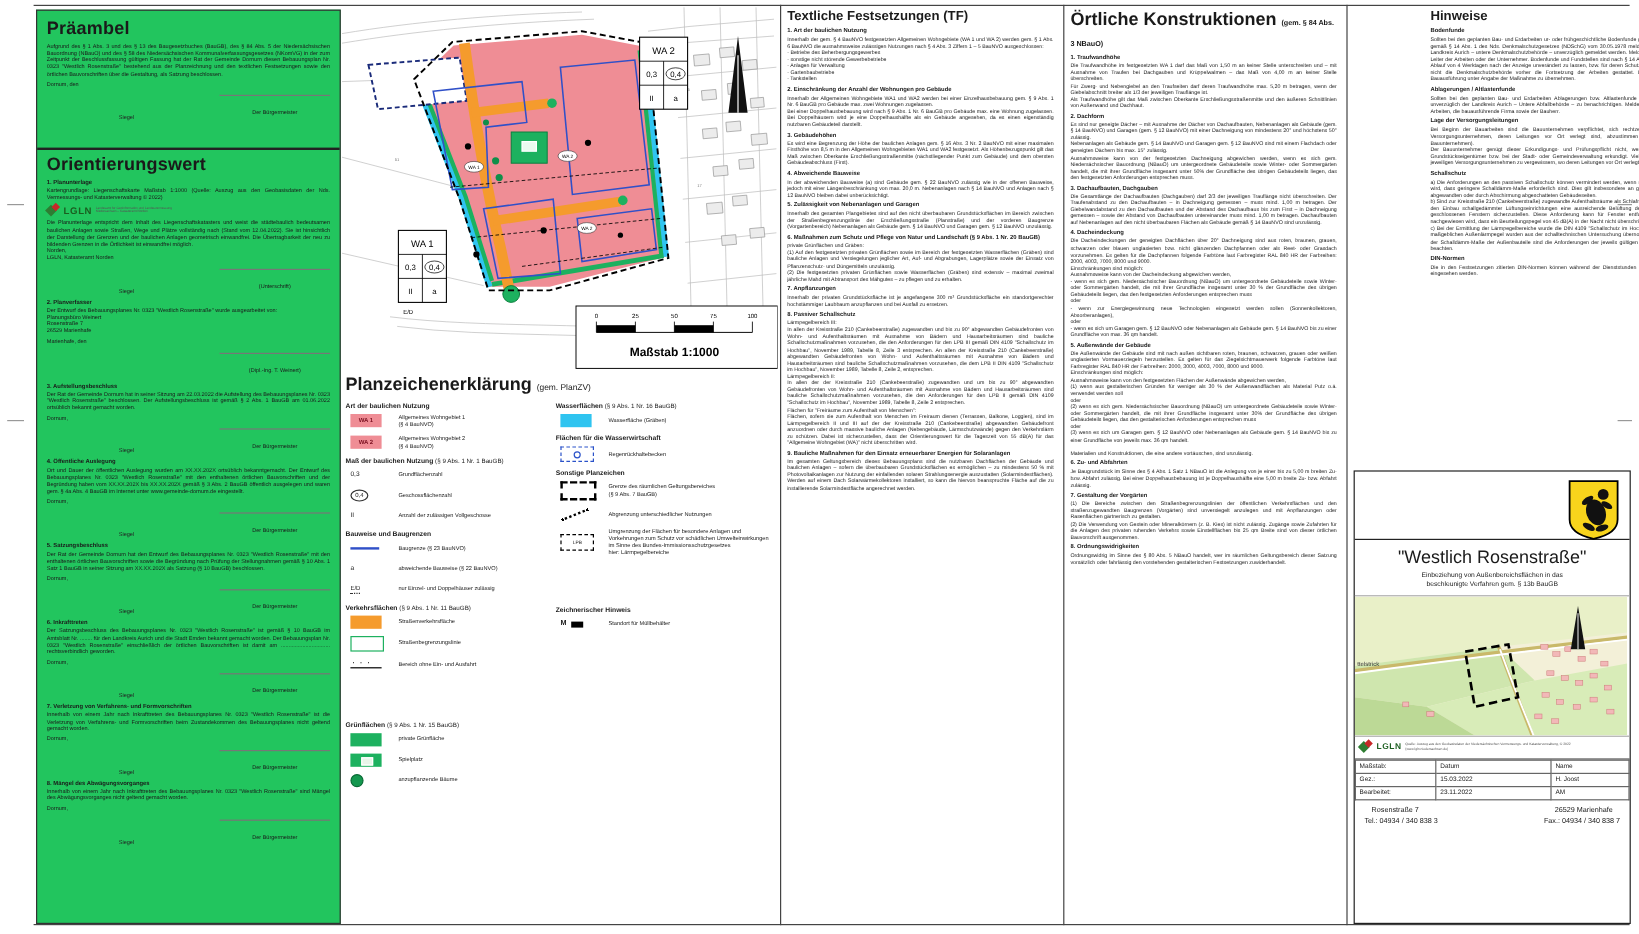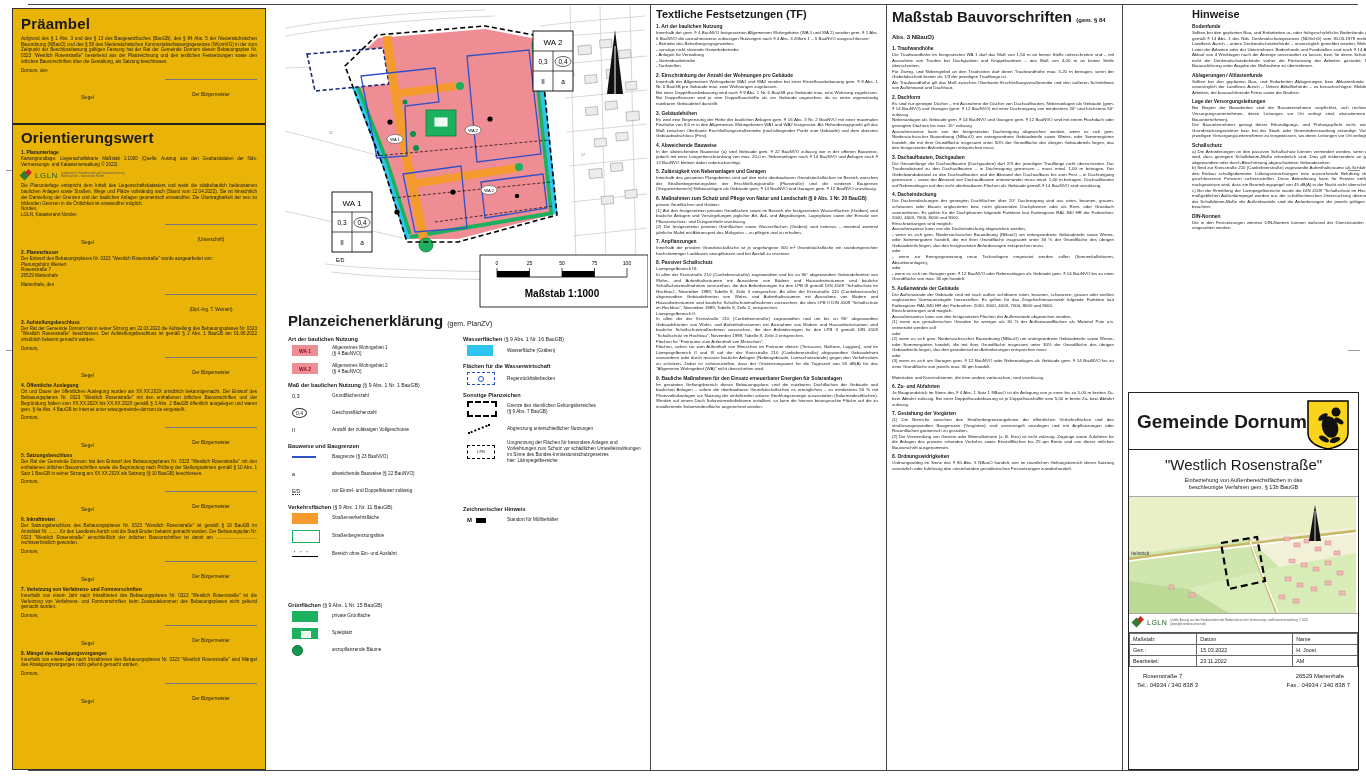--- a/index.html
+++ b/index.html
@@ -2,40 +2,40 @@
 <html><head>
 <meta charset="utf-8">
 <style>
   html,body{margin:0;padding:0;background:#fff;}
   #sheet{position:relative;width:1366px;height:778px;background:#fff;overflow:hidden;
          font-family:"Liberation Sans",sans-serif;color:#1a1a1a;}
   .vline{position:absolute;top:4px;height:767px;width:1px;background:#444;}
   .hline{position:absolute;height:1px;background:#444;}
   .foldmark{position:absolute;background:#999;}
   
-  #col-left{position:absolute;left:12px;top:8px;width:252px;height:760px;border:1px solid #333;background:#eab308;}
+  #col-left{position:absolute;left:30px;top:8px;width:252px;height:760px;border:1px solid #333;background:#22c55e;}
   .praeambel{padding:6px 8px 4px 8px;border-bottom:2px solid #222;height:104px;}
   h1.big{font-size:15px;margin:0 0 4px 0;letter-spacing:.2px;}
   .tiny{font-size:4.6px;line-height:1.25;text-align:justify;white-space:pre-line;margin:0 0 3px 0;}
   .tiny2{font-size:4.6px;line-height:1.25;white-space:pre-line;margin:0 0 3px 0;}
   .sec{margin:0 0 5px 0;}
   .sec-h{font-size:4.9px;font-weight:bold;margin:4px 0 1px 0;}
   .verfahren-body{padding:4px 8px;}
   .sigrow{display:flex;align-items:flex-end;margin:6px 0 4px 0;}
   .seal{font-size:4.6px;margin-left:60px;color:#222;}
   .sigline{margin-left:auto;width:92px;text-align:center;}
   .sigline .line{display:block;border-top:1px solid #777;height:1px;margin-bottom:1px;}
   .siglabel{font-size:4.6px;}
   .lgln-mini{display:none;margin:2px 0;}
   .sec[data-haslogo="1"] .lgln-mini{display:flex;align-items:center;gap:3px;}
   .lgln-mark{width:11px;height:11px;position:relative;}
   .lgln-mark i{position:absolute;display:block;}
   .lgln-g1{left:0;top:2px;width:7px;height:7px;background:#2e7d32;transform:rotate(45deg);}
   .lgln-g2{left:5px;top:0;width:5px;height:5px;background:#c62828;transform:rotate(45deg);}
-  .lgln-word{font-size:8px;font-weight:normal;color:#1b5e20;letter-spacing:.5px;}
+  .lgln-word{font-size:8px;font-weight:bold;color:#1b5e20;letter-spacing:.5px;}
   .lgln-sub{font-size:2.6px;color:#555;line-height:1.1;width:70px;}
   
   #col-map{position:absolute;left:285px;top:6px;width:363px;height:302px;}
   #col-legend{position:absolute;left:288px;top:312px;width:356px;}
   .legend-title{font-size:15px;font-weight:bold;margin:0;}
   .legend-title small{font-size:7px;font-weight:normal;}
   .legend-cols{display:flex;}
   .lcol{width:172px;}
   .lcol.right{width:184px;padding-left:6px;}
   .lgroup{margin-top:7px;}
@@ -725,21 +725,21 @@
 
         <div class="tsec">
           <div class="tsec-h">9. Bauliche Maßnahmen für den Einsatz erneuerbarer Energien für Solaranlagen</div>
           <p class="tsec-b">Im gesamten Geltungsbereich dieses Bebauungsplans sind die nutzbaren Dachflächen der Gebäude und baulichen Anlagen – sofern die überbaubaren Grundstücksflächen es ermöglichen – zu mindestens 50 % mit Photovoltaikanlagen zur Nutzung der einfallenden solaren Strahlungsenergie auszustatten (Solarmindestflächen). Werden auf einem Dach Solarwärmekollektoren installiert, so kann die hiervon beanspruchte Fläche auf die zu installierende Solarmindestfläche angerechnet werden.</p>
         </div>
       </div>
   </div>
 
   <div id="col-obv" class="textcol">
     <h1 class="colhead" style="font-size:15px;">
-      <span>Maßstab Bauvorschriften</span> <small>(gem. § 84 Abs. 3 NBauO)</small>
+      <span>Örtliche Konstruktionen</span> <small>(gem. § 84 Abs. 3 NBauO)</small>
     </h1>
     <div>
 
         <div class="tsec">
           <div class="tsec-h">1. Traufwandhöhe</div>
           <p class="tsec-b">Die Traufwandhöhe im festgesetzten WA 1 darf das Maß von 1,50 m an keiner Stelle unterschreiten und – mit Ausnahme von Traufen bei Dachgauben und Krüppelwalmen – das Maß von 4,00 m an keiner Stelle überschreiten.
 Für Zwerg- und Nebengiebel an den Traufseiten darf deren Traufwandhöhe max. 5,20 m betragen, wenn der Giebelabschnitt breiter als 1/3 der jeweiligen Trauflänge ist.
 Als Traufwandhöhe gilt das Maß zwischen Oberkante Erschließungsstraßenmitte und den äußeren Schnittlinien von Außenwand und Dachhaut.</p>
         </div>
 
@@ -828,21 +828,20 @@
 
         <div class="tsec">
           <div class="tsec-h">DIN-Normen</div>
           <p class="tsec-b">Die in den Festsetzungen zitierten DIN-Normen können während der Dienststunden im Rathaus der Gemeinde eingesehen werden.</p>
         </div>
       </div>
   </div>
 
   <div id="titleblock">
     <div class="tb-muni">
-      <div class="tb-muni-name">Gemeinde Dornum</div>
       <svg class="tb-crest" width="44" height="52" viewBox="0 0 44 52">
         <path d="M2,2 h40 v32 q0,12 -20,16 q-20,-4 -20,-16 z" fill="#f8d41c" stroke="#000" stroke-width="1.5"></path>
         <g fill="#111">
           <ellipse cx="24" cy="28" rx="8" ry="11" transform="rotate(-18 24 28)"></ellipse>
           <circle cx="30" cy="13" r="4.5"></circle>
           <ellipse cx="17" cy="18" rx="5.5" ry="2.6" transform="rotate(-35 17 18)"></ellipse>
           <ellipse cx="33" cy="22" rx="5" ry="2.4" transform="rotate(30 33 22)"></ellipse>
           <ellipse cx="18" cy="40" rx="5.5" ry="2.6" transform="rotate(28 18 40)"></ellipse>
           <ellipse cx="29" cy="41" rx="5.5" ry="2.6" transform="rotate(-18 29 41)"></ellipse>
         </g>

